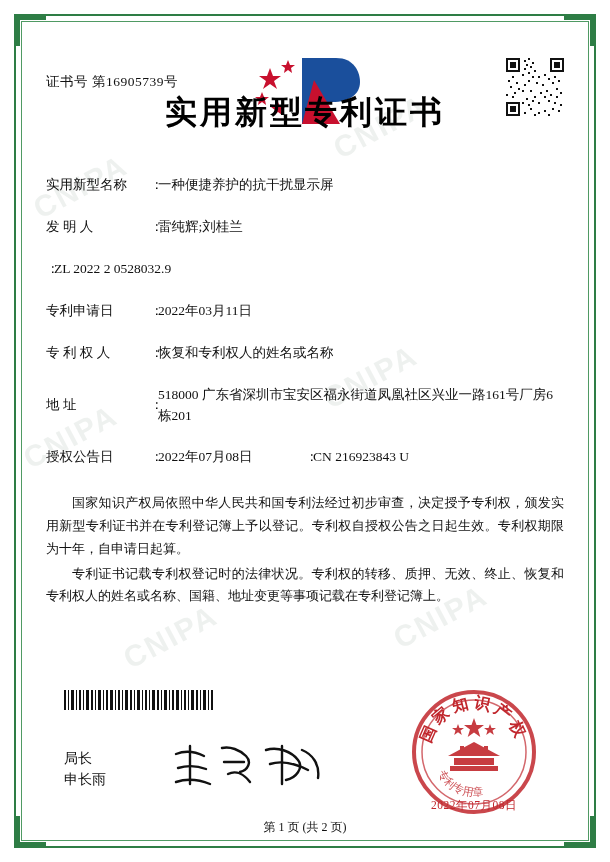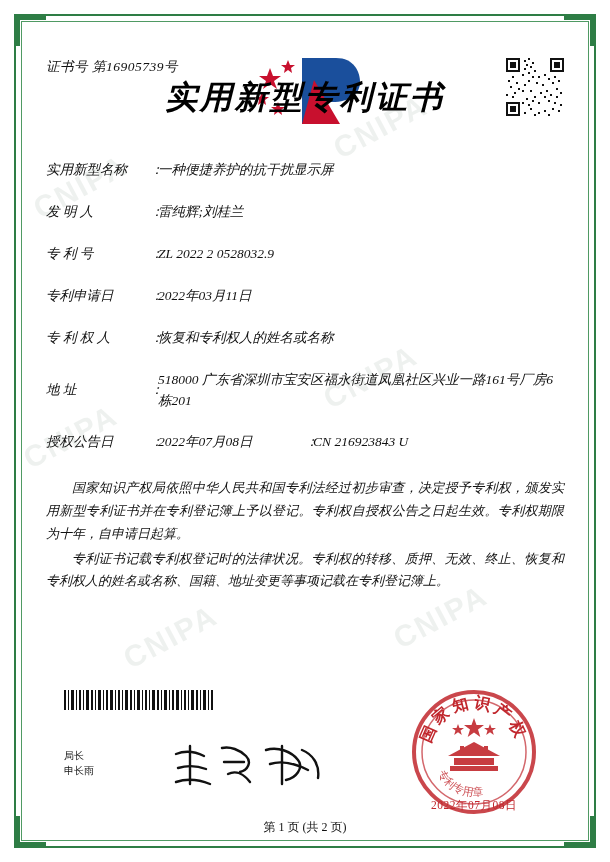--- a/index.html
+++ b/index.html
@@ -63,23 +63,22 @@
   .wm1 { left: 30px;  top: 170px; font-size: 30px; }
   .wm2 { left: 330px; top: 110px; font-size: 30px; }
   .wm3 { left: 20px;  top: 420px; font-size: 30px; }
   .wm4 { left: 320px; top: 360px; font-size: 30px; }
   .wm5 { left: 120px; top: 620px; font-size: 30px; }
   .wm6 { left: 390px; top: 600px; font-size: 30px; }
 
   .content {
     position: absolute;
     left: 46px;
-    top: 40px;
+    top: 55px;
     width: 518px;
-    font-style: italic;
   }
 
   .cert-no {
     font-size: 13.5px;
     letter-spacing: 0.5px;
     color: #111;
     margin-top: 18px;
   }
 
   
@@ -183,21 +182,21 @@
     text-align: center;
     font-size: 11.5px;
     color: #c1272d;
     letter-spacing: 0.5px;
   }
 
   .signature-block {
     position: absolute;
     left: 64px;
     top: 748px;
-    font-size: 10px;
+    font-size: 14px;
     line-height: 1.5;
   }
   .signature-script {
     position: absolute;
     left: 170px;
     top: 740px;
     width: 160px;
     height: 50px;
   }
 
@@ -337,21 +336,20 @@
         <div class="field-value">一种便捷养护的抗干扰显示屏</div>
       </div>
 
       <div class="field-row">
         <div class="field-label">发  明  人</div>
         <div class="field-sep">：</div>
         <div class="field-value">雷纯辉;刘桂兰</div>
       </div>
 
       <div class="field-row">
-        <div class="field-label">专  利  号</div>
         <div class="field-sep">：</div>
         <div class="field-value">ZL 2022 2 0528032.9</div>
       </div>
 
       <div class="field-row">
         <div class="field-label">专利申请日</div>
         <div class="field-sep">：</div>
         <div class="field-value">2022年03月11日</div>
       </div>
 

